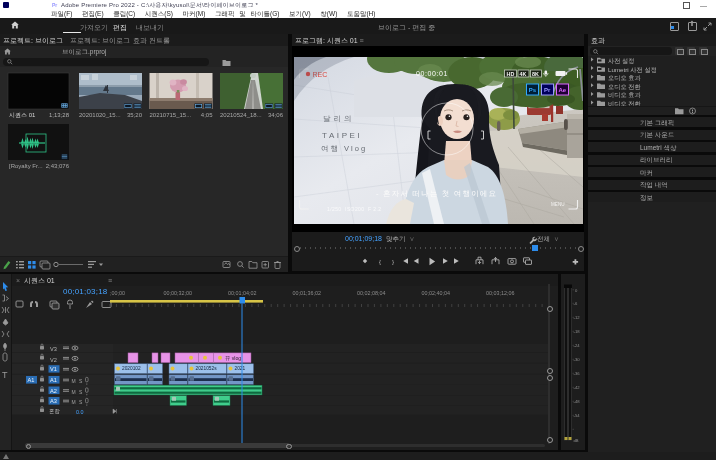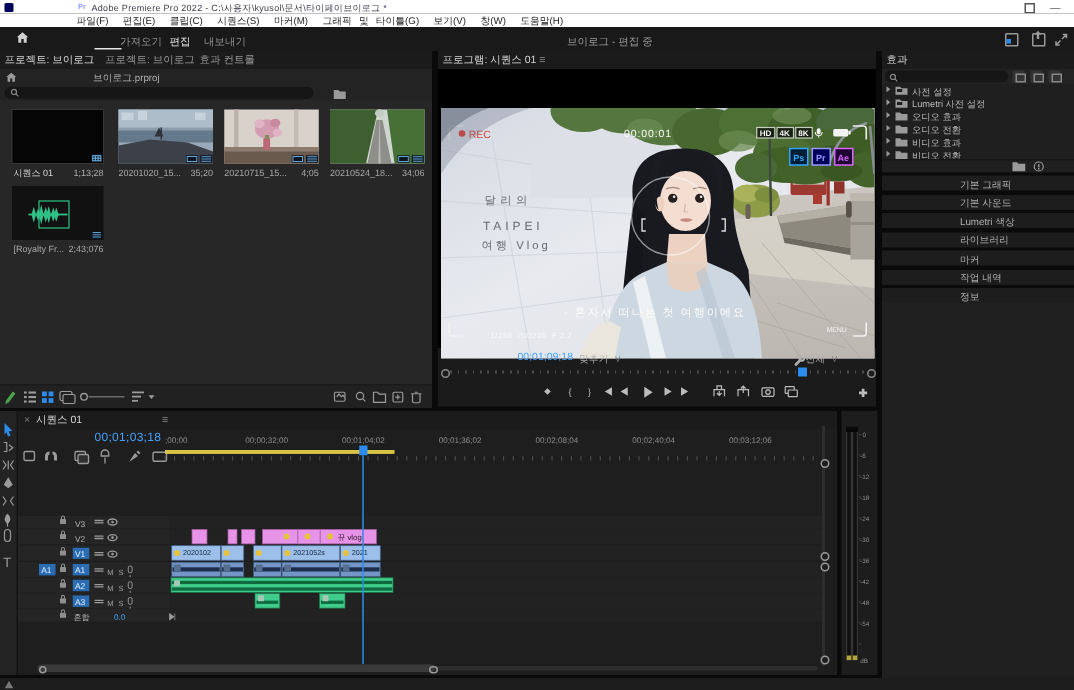--- a/index.html
+++ b/index.html
@@ -215,21 +215,21 @@
       <path d="M275,5.5 h5 v5 a1,1 0 0 1 -1,1 h-3 a1,1 0 0 1 -1,-1 z M274,5.5 h7 M276.5,4.5 h2"></path>
     </g>
   </svg>
   </div>
 </div>
 
 <div class="panel" id="pgm" style="left:292px;top:34px;width:292px;height:237px;background:#1b1b1b;">
   <div class="tabbar"></div>
   <div class="tab on" style="left:3px;">프로그램: 시퀀스 01 <span style="color:#8a8a8a">≡</span></div>
   <div class="ab" style="left:0;top:12px;width:292px;height:186px;background:#000;"></div>
-  <div class="ab" id="video" style="left:1.5px;top:38px;width:289px;height:166.5px;background:#dfe2e8;overflow:hidden;">
+  <div class="ab" id="video" style="left:1.5px;top:23px;width:289px;height:166.5px;background:#dfe2e8;overflow:hidden;">
   <svg width="289" height="167" viewBox="0 0 289 167">
     <defs>
       <linearGradient id="wallg" x1="0" y1="0" x2="1" y2="1">
         <stop offset="0" stop-color="#d4d9e2"></stop>
               <stop offset="0.45" stop-color="#e8eaef"></stop>
               <stop offset="1" stop-color="#dcdfe6"></stop>
       </linearGradient>
       <linearGradient id="paveg" x1="0" y1="0" x2="0" y2="1">
         <stop offset="0" stop-color="#ccc8c1"></stop>
               <stop offset="1" stop-color="#bcb8b1"></stop>

